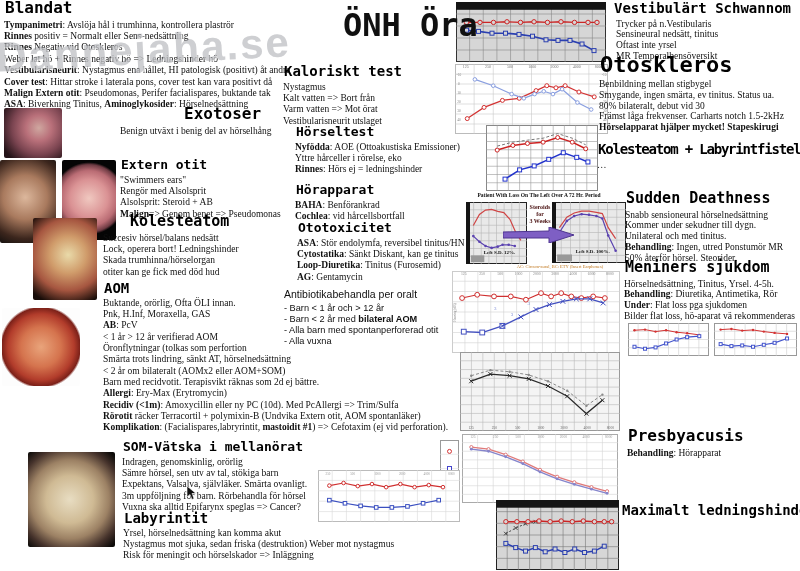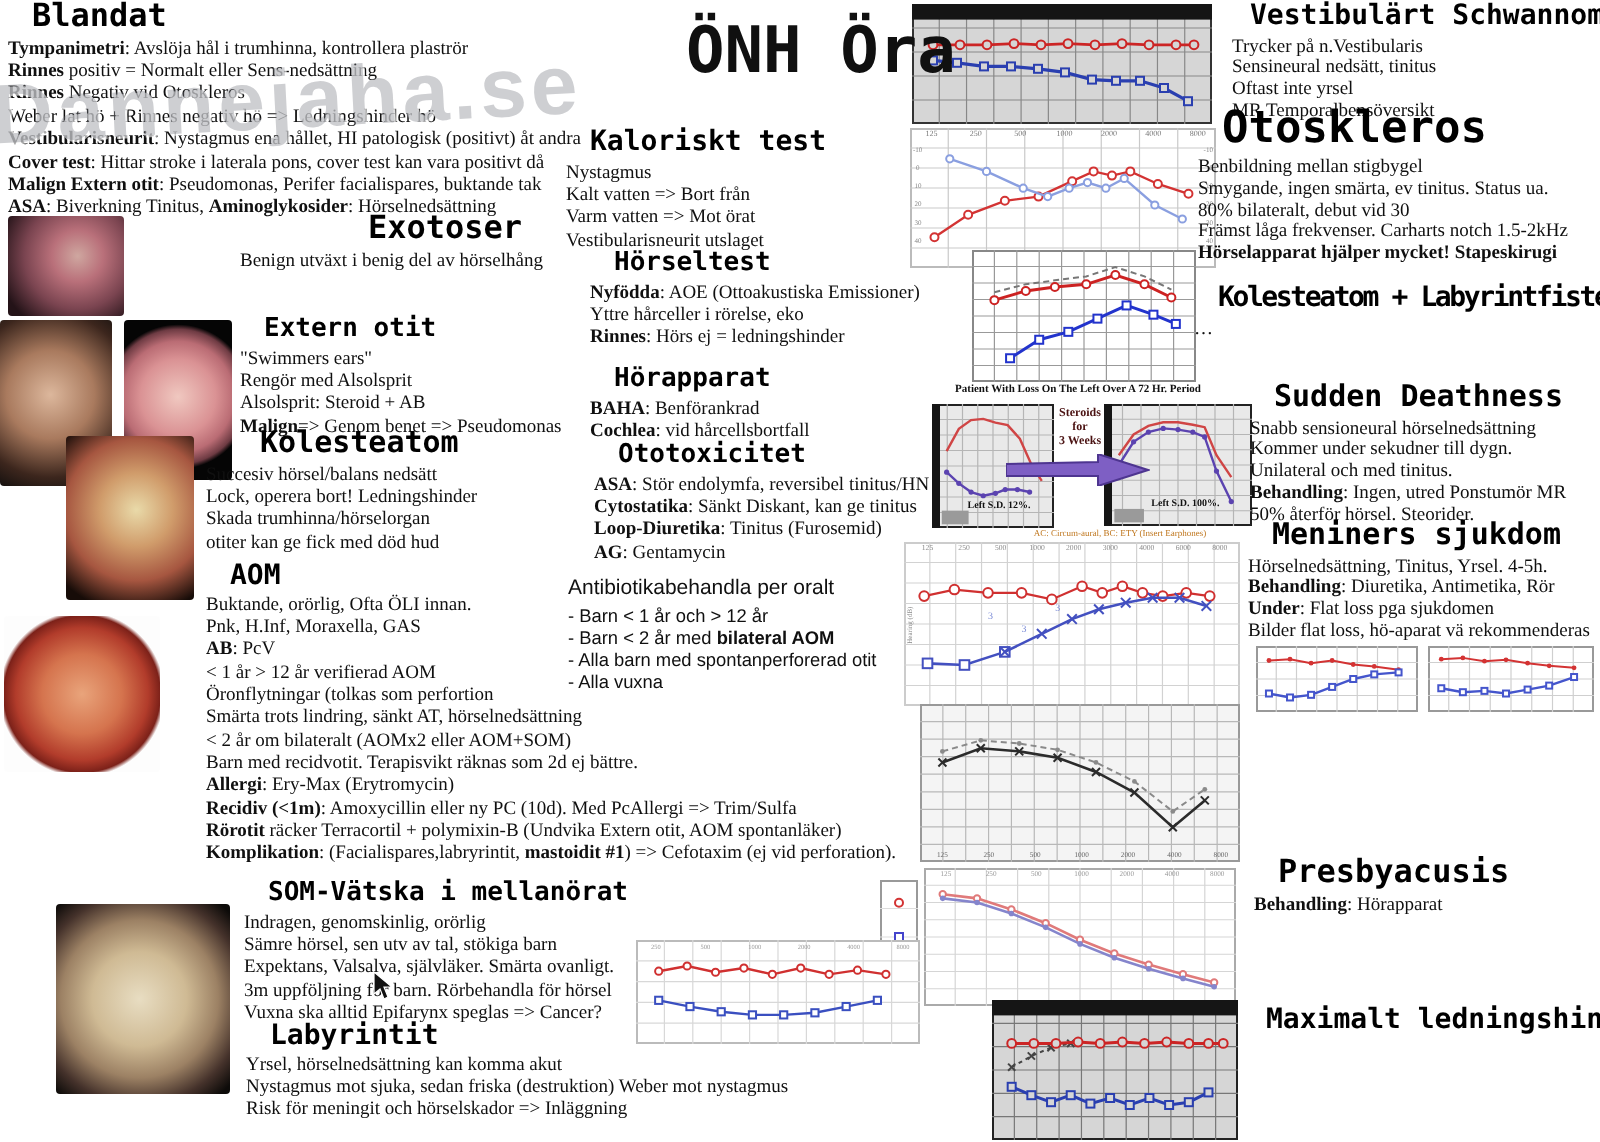--- a/index.html
+++ b/index.html
@@ -1,20 +1,20 @@
 <!DOCTYPE html>
 <html><head>
 <meta charset="utf-8">
 <style>
   html,body{margin:0;padding:0;background:#fff}
   #root{position:relative;width:800px;height:571px;background:#fff;overflow:hidden;
         font-family:"Liberation Serif",serif;color:#101010}
   .sec{position:absolute;z-index:3}
   .hd{font-family:"DejaVu Sans Mono","Liberation Mono",monospace;font-weight:bold;
-      white-space:nowrap;color:#000;line-height:1.05;margin:0 0 3px 12px}
+      white-space:nowrap;color:#000;line-height:1.05;margin:0 0 3px 1px}
   .h12{font-size:16px}.h13{font-size:13px}.h14{font-size:14px}.h15{font-size:15px}
   .h16{font-size:16px}.h18{font-size:22px}
   .ln{font-size:9.5px;line-height:11.35px;white-space:nowrap;color:#101010}
   .ln b{font-weight:bold}
   .rc .ln{line-height:10.7px}
   .sans .ln{font-family:Liberation Sans, sans-serif;font-size:9.2px;line-height:11px}
   .hsans{font-family:"Liberation Sans",sans-serif;font-weight:normal;font-size:10.5px;margin:0 0 3px 0;white-space:nowrap}
   #title{position:absolute;left:343px;top:6px;font-family:"DejaVu Sans Mono","Liberation Mono",monospace;
          font-weight:bold;font-size:32px;z-index:3;white-space:nowrap}
   #watermark{position:absolute;left:-4px;top:26px;z-index:40;font-family:"Liberation Sans",sans-serif;

